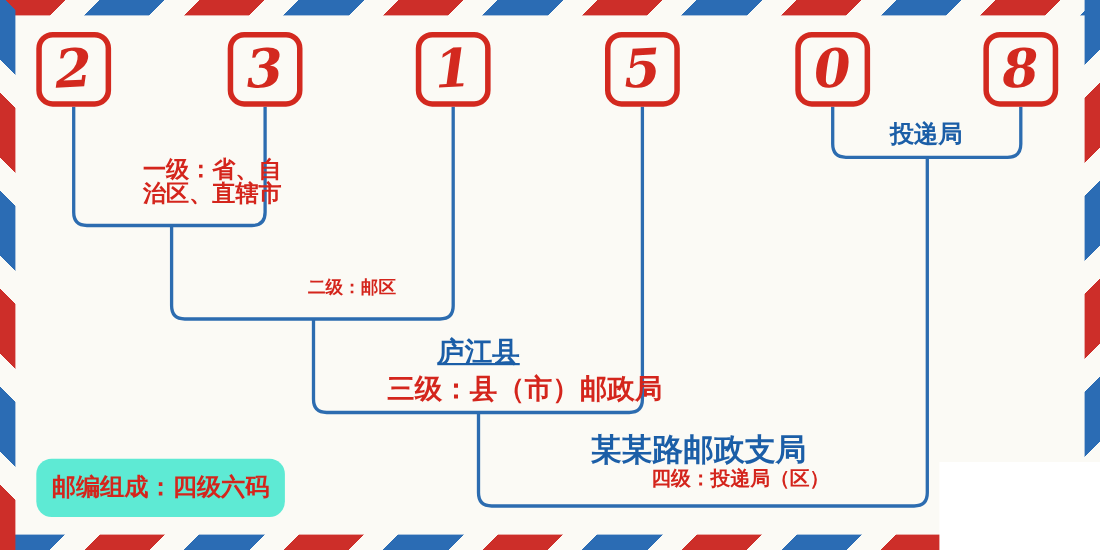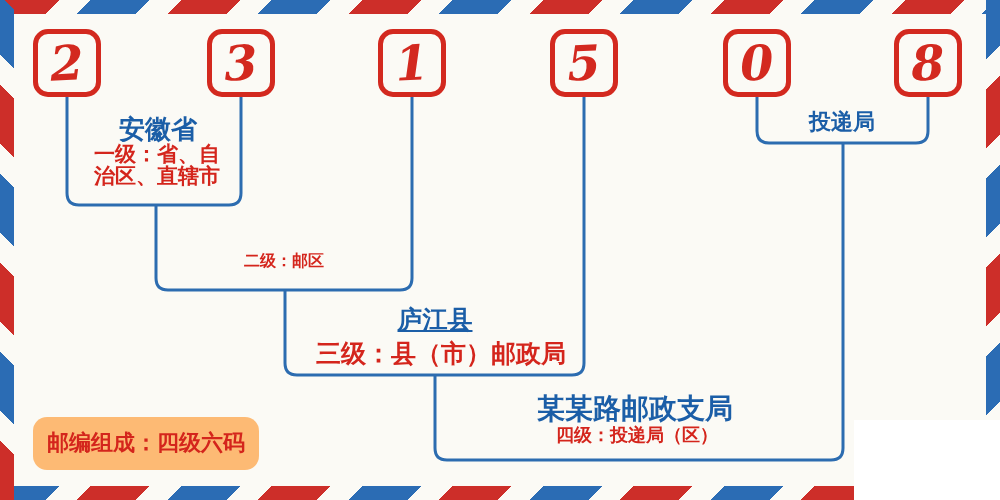--- a/index.html
+++ b/index.html
@@ -34,35 +34,35 @@
     font-family:"DejaVu Serif", serif; font-style:italic; font-weight:bold;
     font-size:48px; line-height:1; color:#d3291f; transform:rotate(-3deg);
   }
   .box-1 { left:33px; }  .box-2 { left:207px; } .box-3 { left:378px; }
   .box-4 { left:550px; } .box-5 { left:723px; } .box-6 { left:894px; }
 
   
   .lbl { position:absolute; transform:translateX(-50%); white-space:nowrap;
          font-weight:bold; z-index:5; text-align:center; }
   .blue-lbl { color:#1b5ea7; }
-  .red-lbl  { color:#d4251c; }
+  .red-lbl  { color:#d4251c;margin-left:36px; }
   .lbl-province { left:158px; top:112px; font-size:26px; }
   .lbl-desc1    { left:157px; top:144px; font-size:21px; line-height:21.5px; }
   .lbl-desc1 span { display:block; }
   .lbl-desc2    { left:284px; top:251px; font-size:16px; }
   .lbl-county   { left:435px; top:303px; font-size:25px;text-decoration:underline; }
   .lbl-desc3    { left:441px; top:337px; font-size:25px; }
   .lbl-branch   { left:635px; top:390px; font-size:28px; }
   .lbl-desc4    { left:637px; top:423px; font-size:18px; }
   .lbl-delivery { left:842px; top:107px; font-size:22px; }
 
   
   .note {
     position:absolute; left:33px; top:417px; z-index:5;
-    background:#fdba74; border-radius:14px; padding:11px 14px 12px 14px;
+    background:#5eead4; border-radius:14px; padding:11px 14px 12px 14px;
     color:#d4251c; font-weight:bold; font-size:22px; white-space:nowrap;
   }
 </style>
 </head>
 <body>
 
 <div class="stage">
 
   <div class="band band-top"></div>
   <div class="band band-bottom"></div>
@@ -90,21 +90,20 @@
   <div class="digit-box box-4">
     <span class="digit">5</span>
   </div>
   <div class="digit-box box-5">
     <span class="digit">0</span>
   </div>
   <div class="digit-box box-6">
     <span class="digit">8</span>
   </div>
 
-  <div class="lbl blue-lbl lbl-province">安徽省</div>
 
   <div class="lbl red-lbl lbl-desc1">
     <span>一级：省、自</span>
     <span>治区、直辖市</span>
   </div>
 
   <div class="lbl red-lbl lbl-desc2">二级：邮区</div>
 
   <div class="lbl blue-lbl lbl-county">庐江县</div>
 

